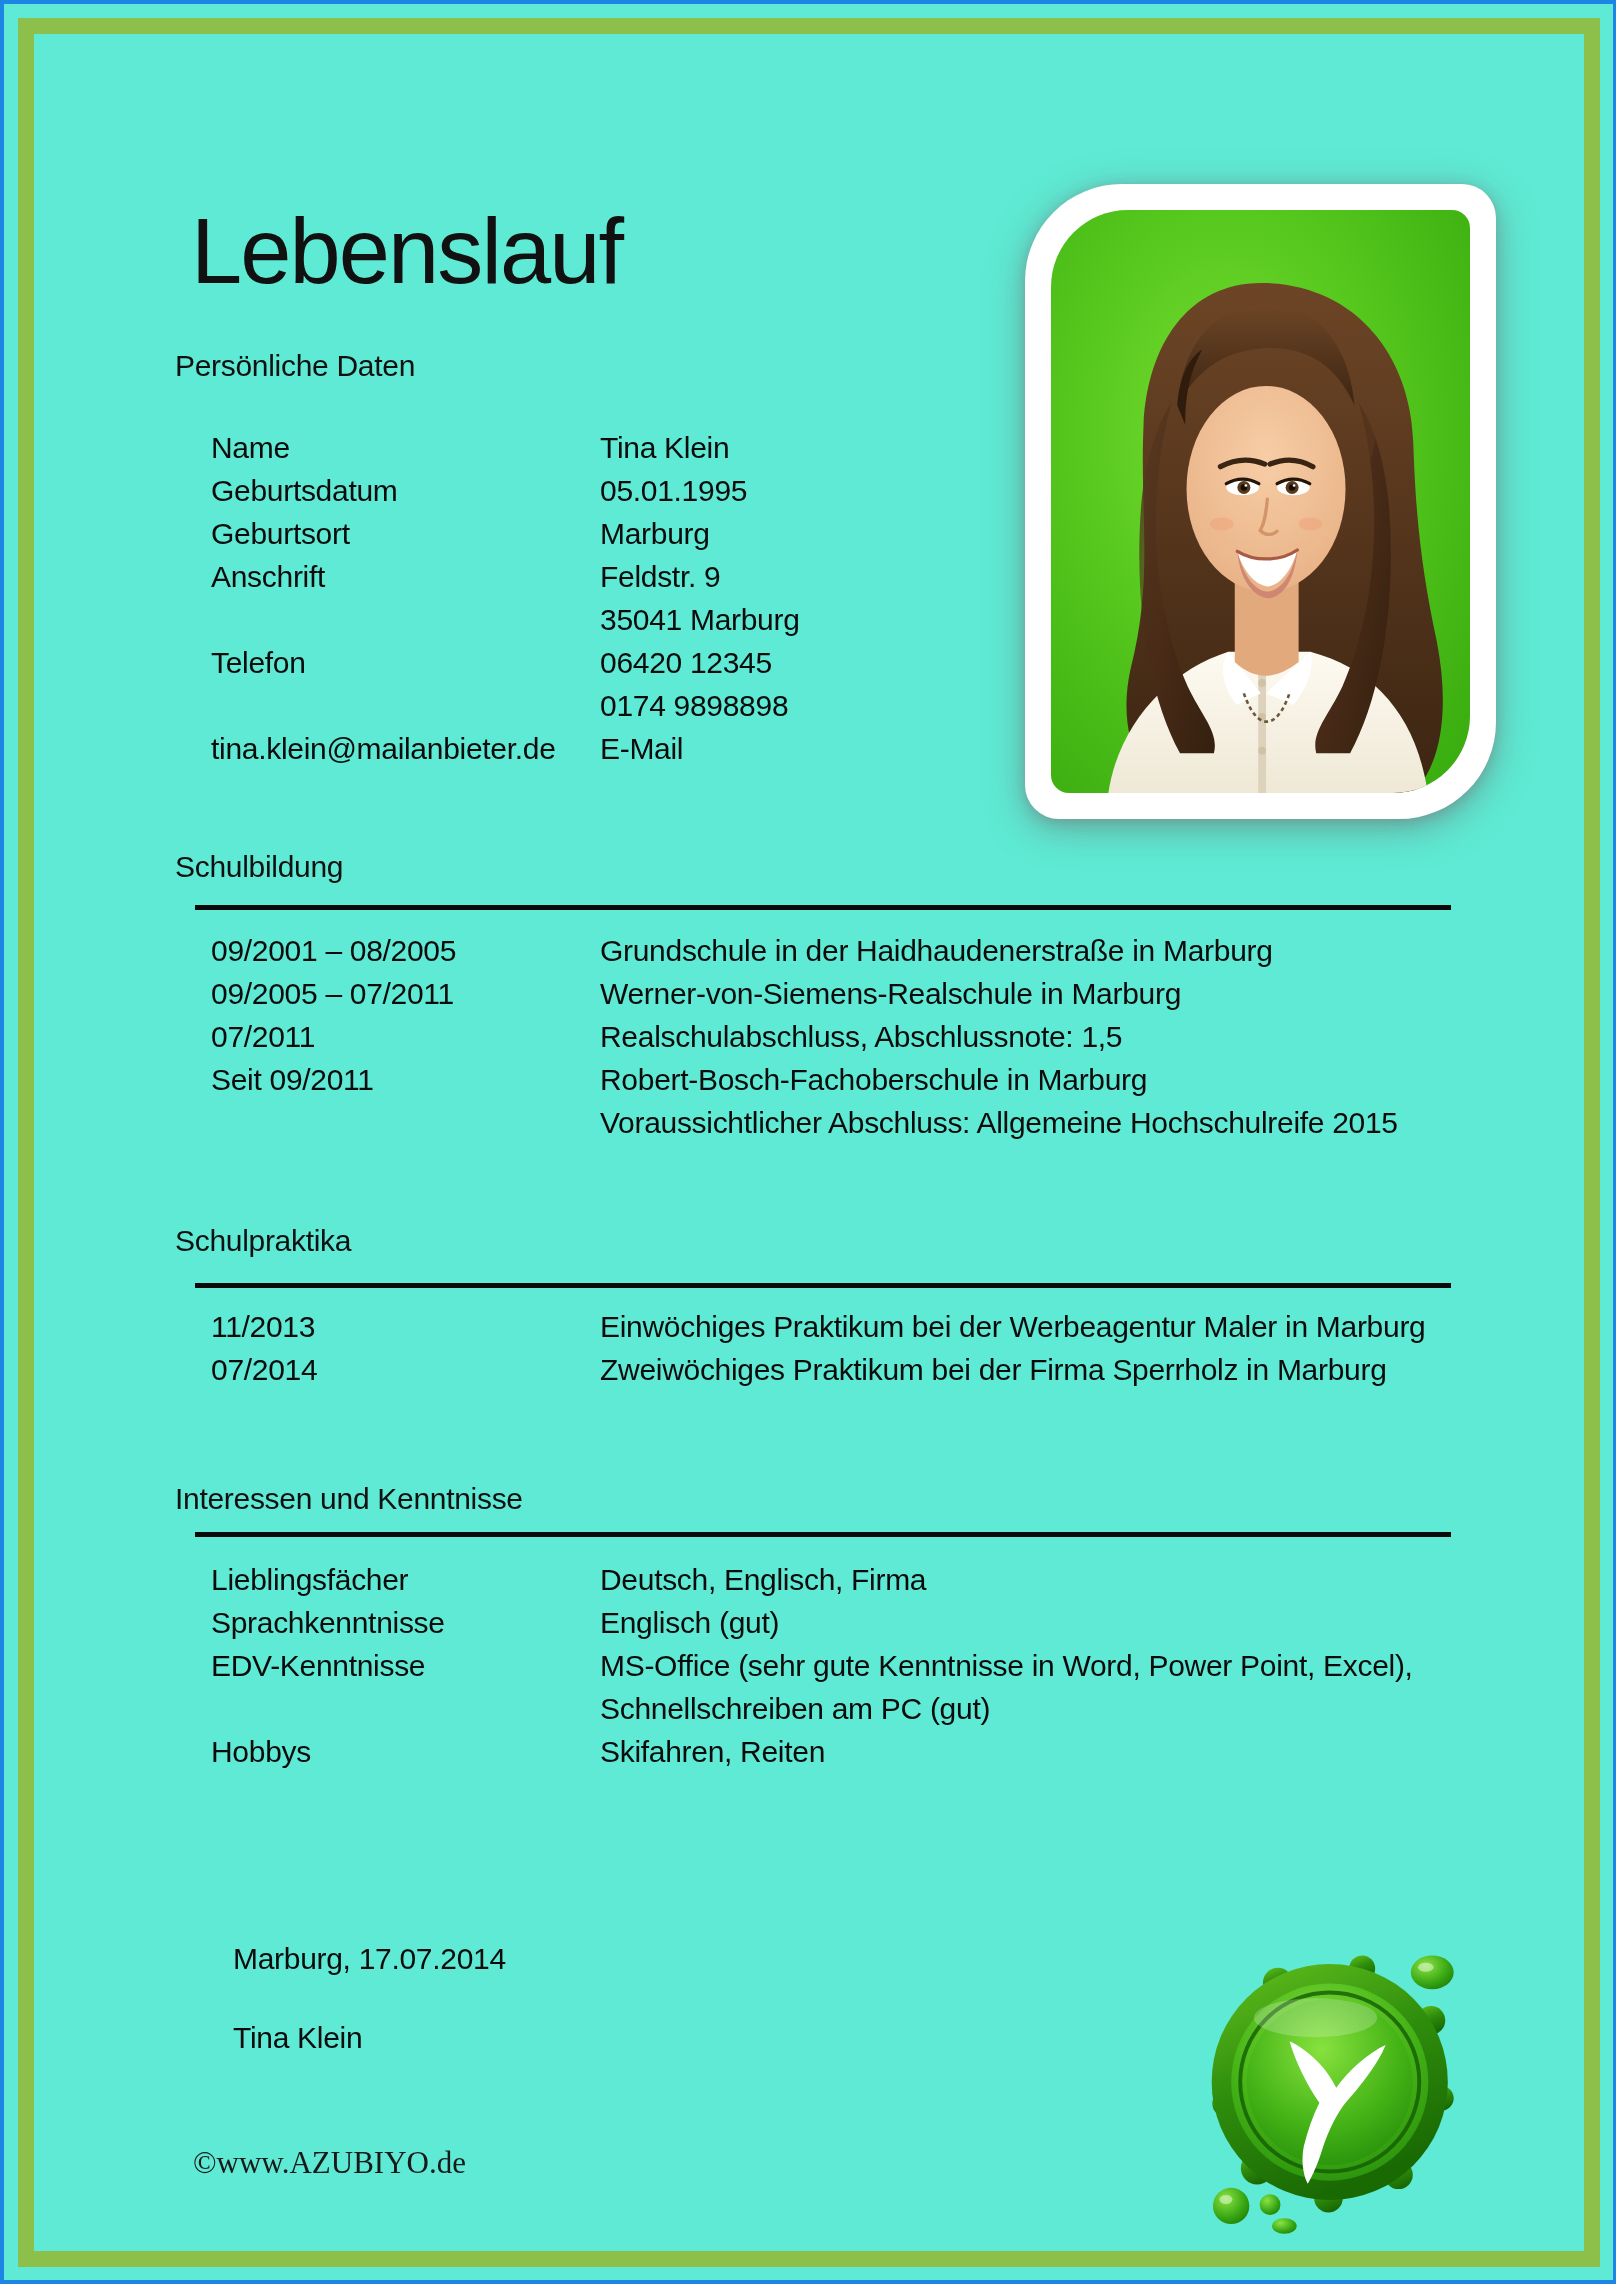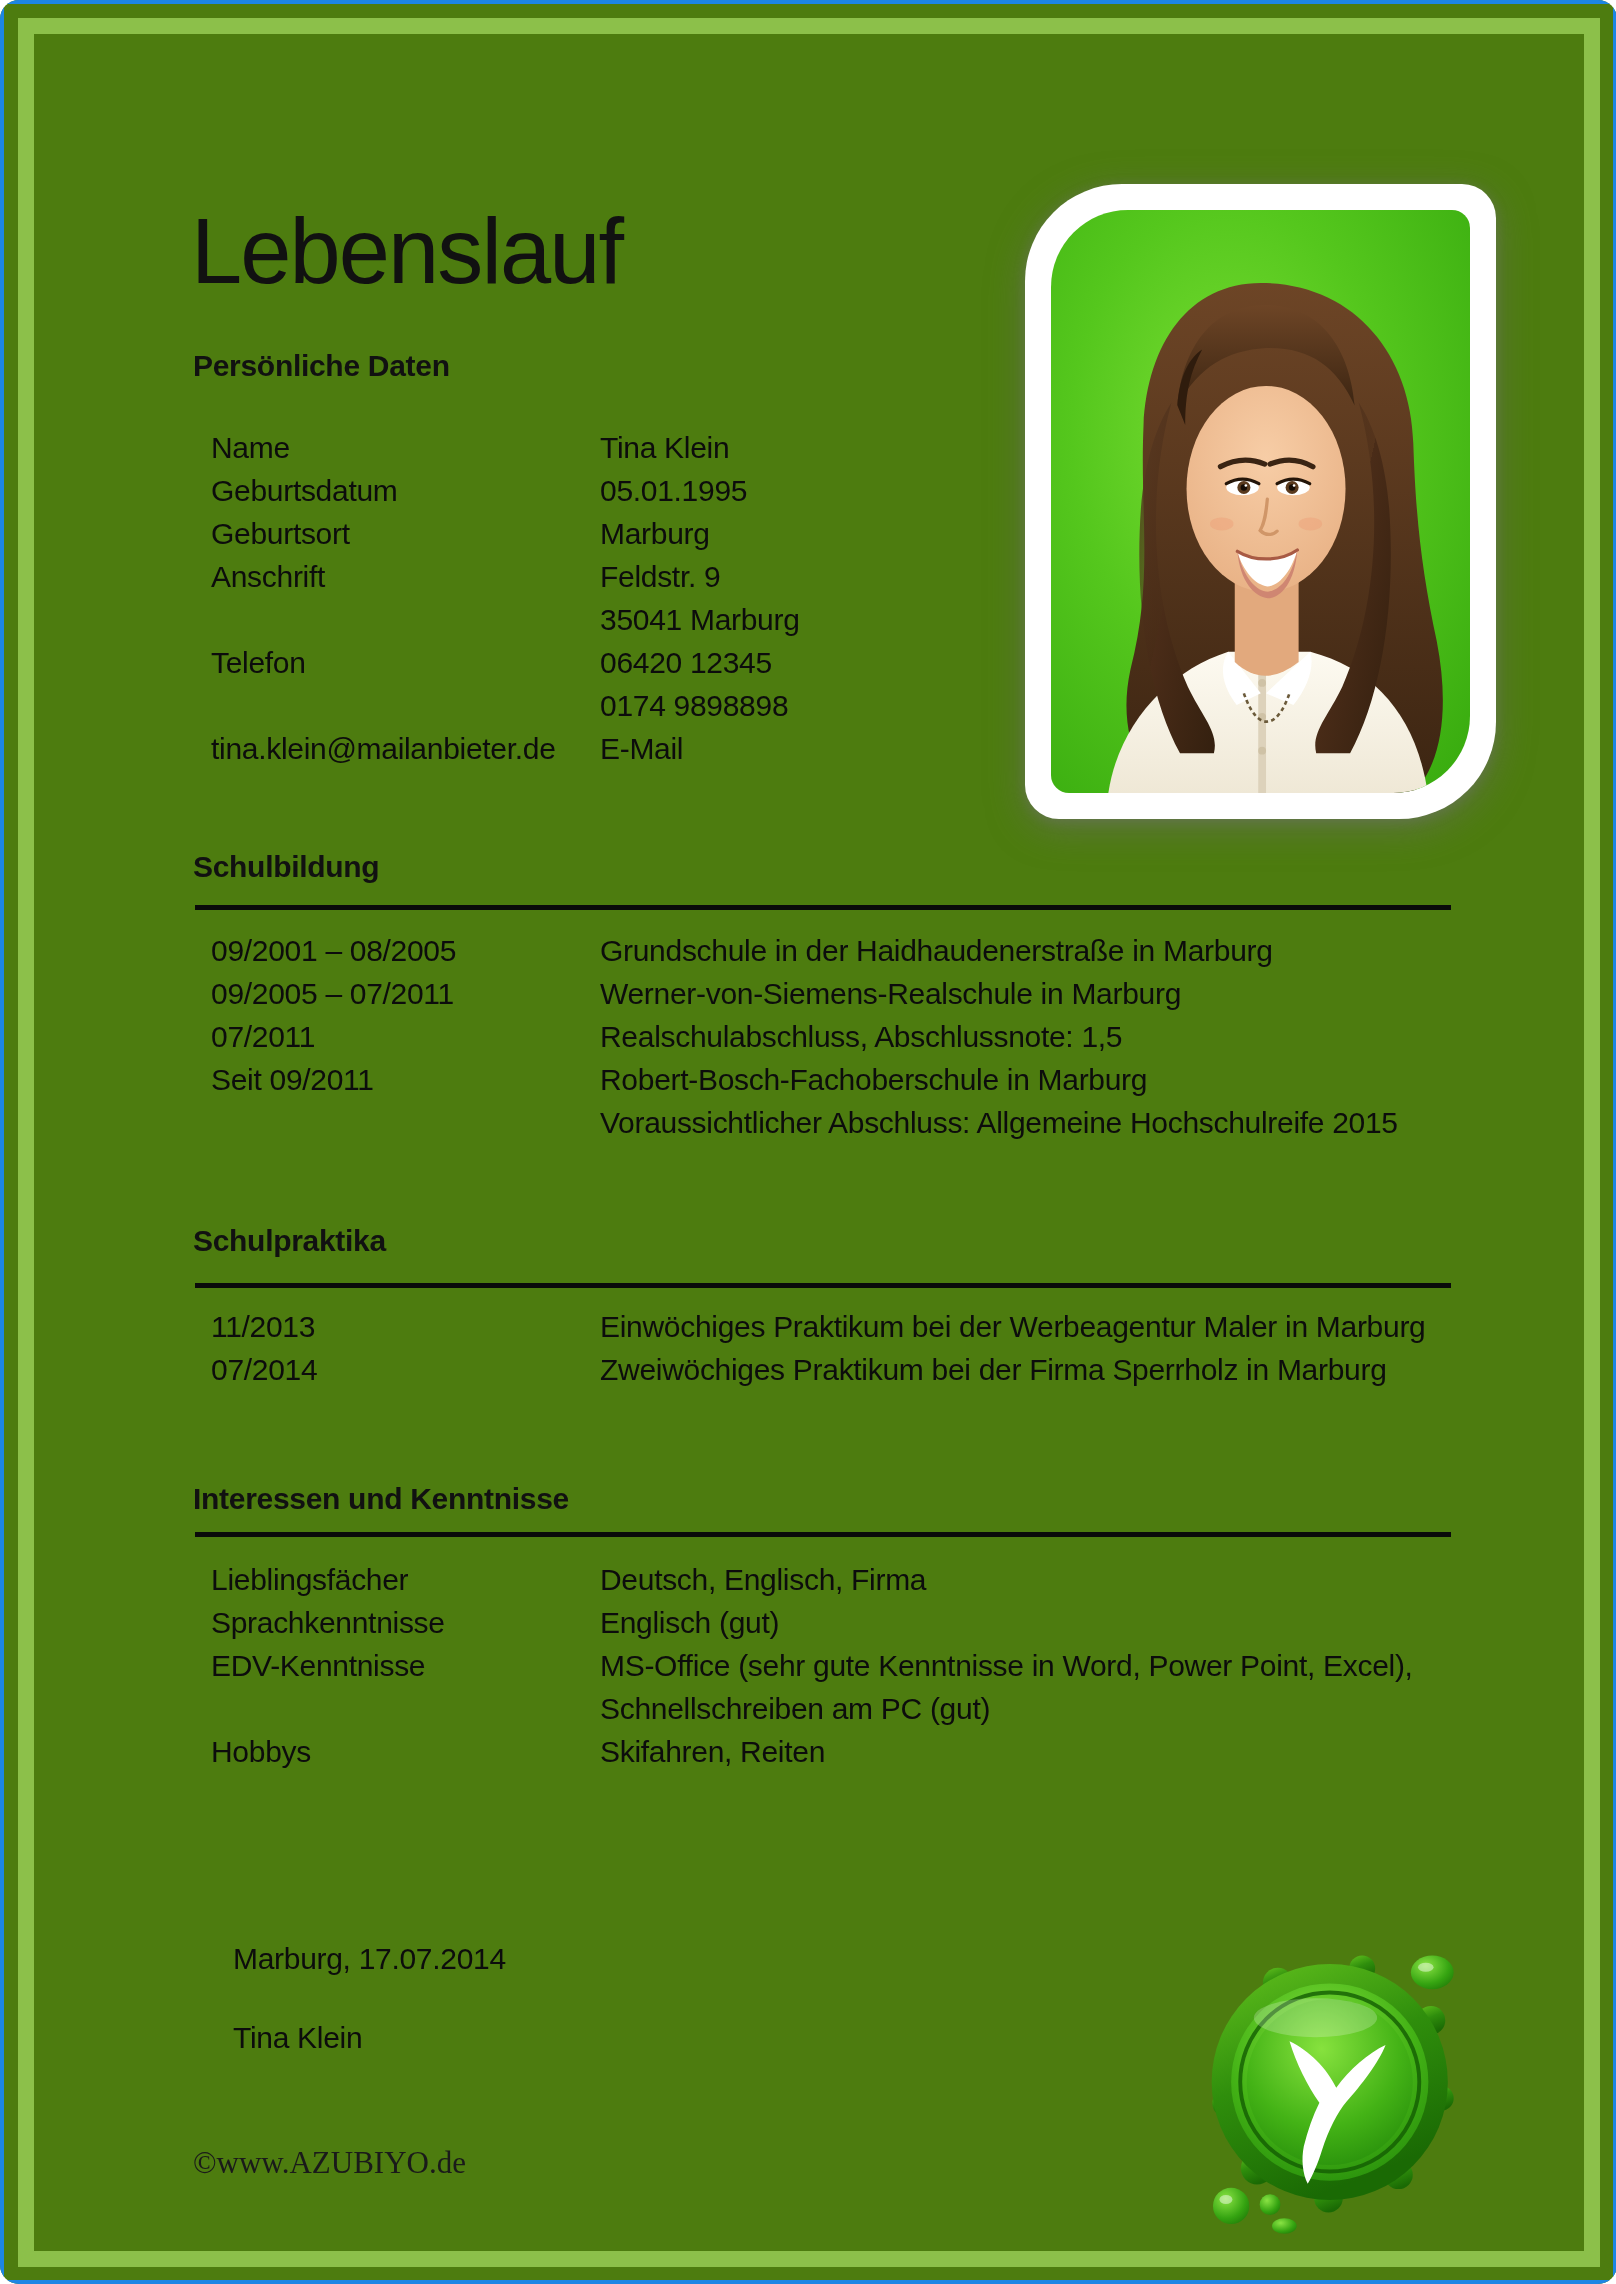--- a/index.html
+++ b/index.html
@@ -1,40 +1,39 @@
 <!DOCTYPE html>
 <html style="font-size:10.4px"><head>
 <meta charset="utf-8">
 <style>
   html,body{margin:0;padding:0;background:#ffffff;}
   .page{
     position:relative;
     width:1617px;height:2284px;
-    background:#4d7c0f;
+    background:#5eead4;
     font-family:"Liberation Sans","DejaVu Sans",sans-serif;
     color:#0c0c0c;
     overflow:hidden;
-    border-radius:19px;
   }
   .abs{position:absolute;}
   
   .frame-blue{inset:0;border:4.5px solid var(--blue);pointer-events:none;}
   
   .frame-green{inset:17.5px;border:16px solid var(--green);pointer-events:none;}
 
   .doc-title{
     left:191px;top:205px;
     font-size:92px;line-height:1;
     letter-spacing:-1.9px;
     font-weight:400;color:#111;
     white-space:nowrap;
   }
   .section-heading{
-    left:193px;
-    font-size:30px;line-height:1;font-weight:700;color:#111;
+    left:175px;
+    font-size:30px;line-height:1;font-weight:400;color:#111;
     letter-spacing:-0.3px;white-space:nowrap;
   }
   .rule{
     left:195px;width:1256px;height:4.5px;background:#0a0a0a;
   }
   .rows{
     left:195px;
     display:grid;
     grid-template-columns:389px 1fr;
     grid-auto-rows:43px;

